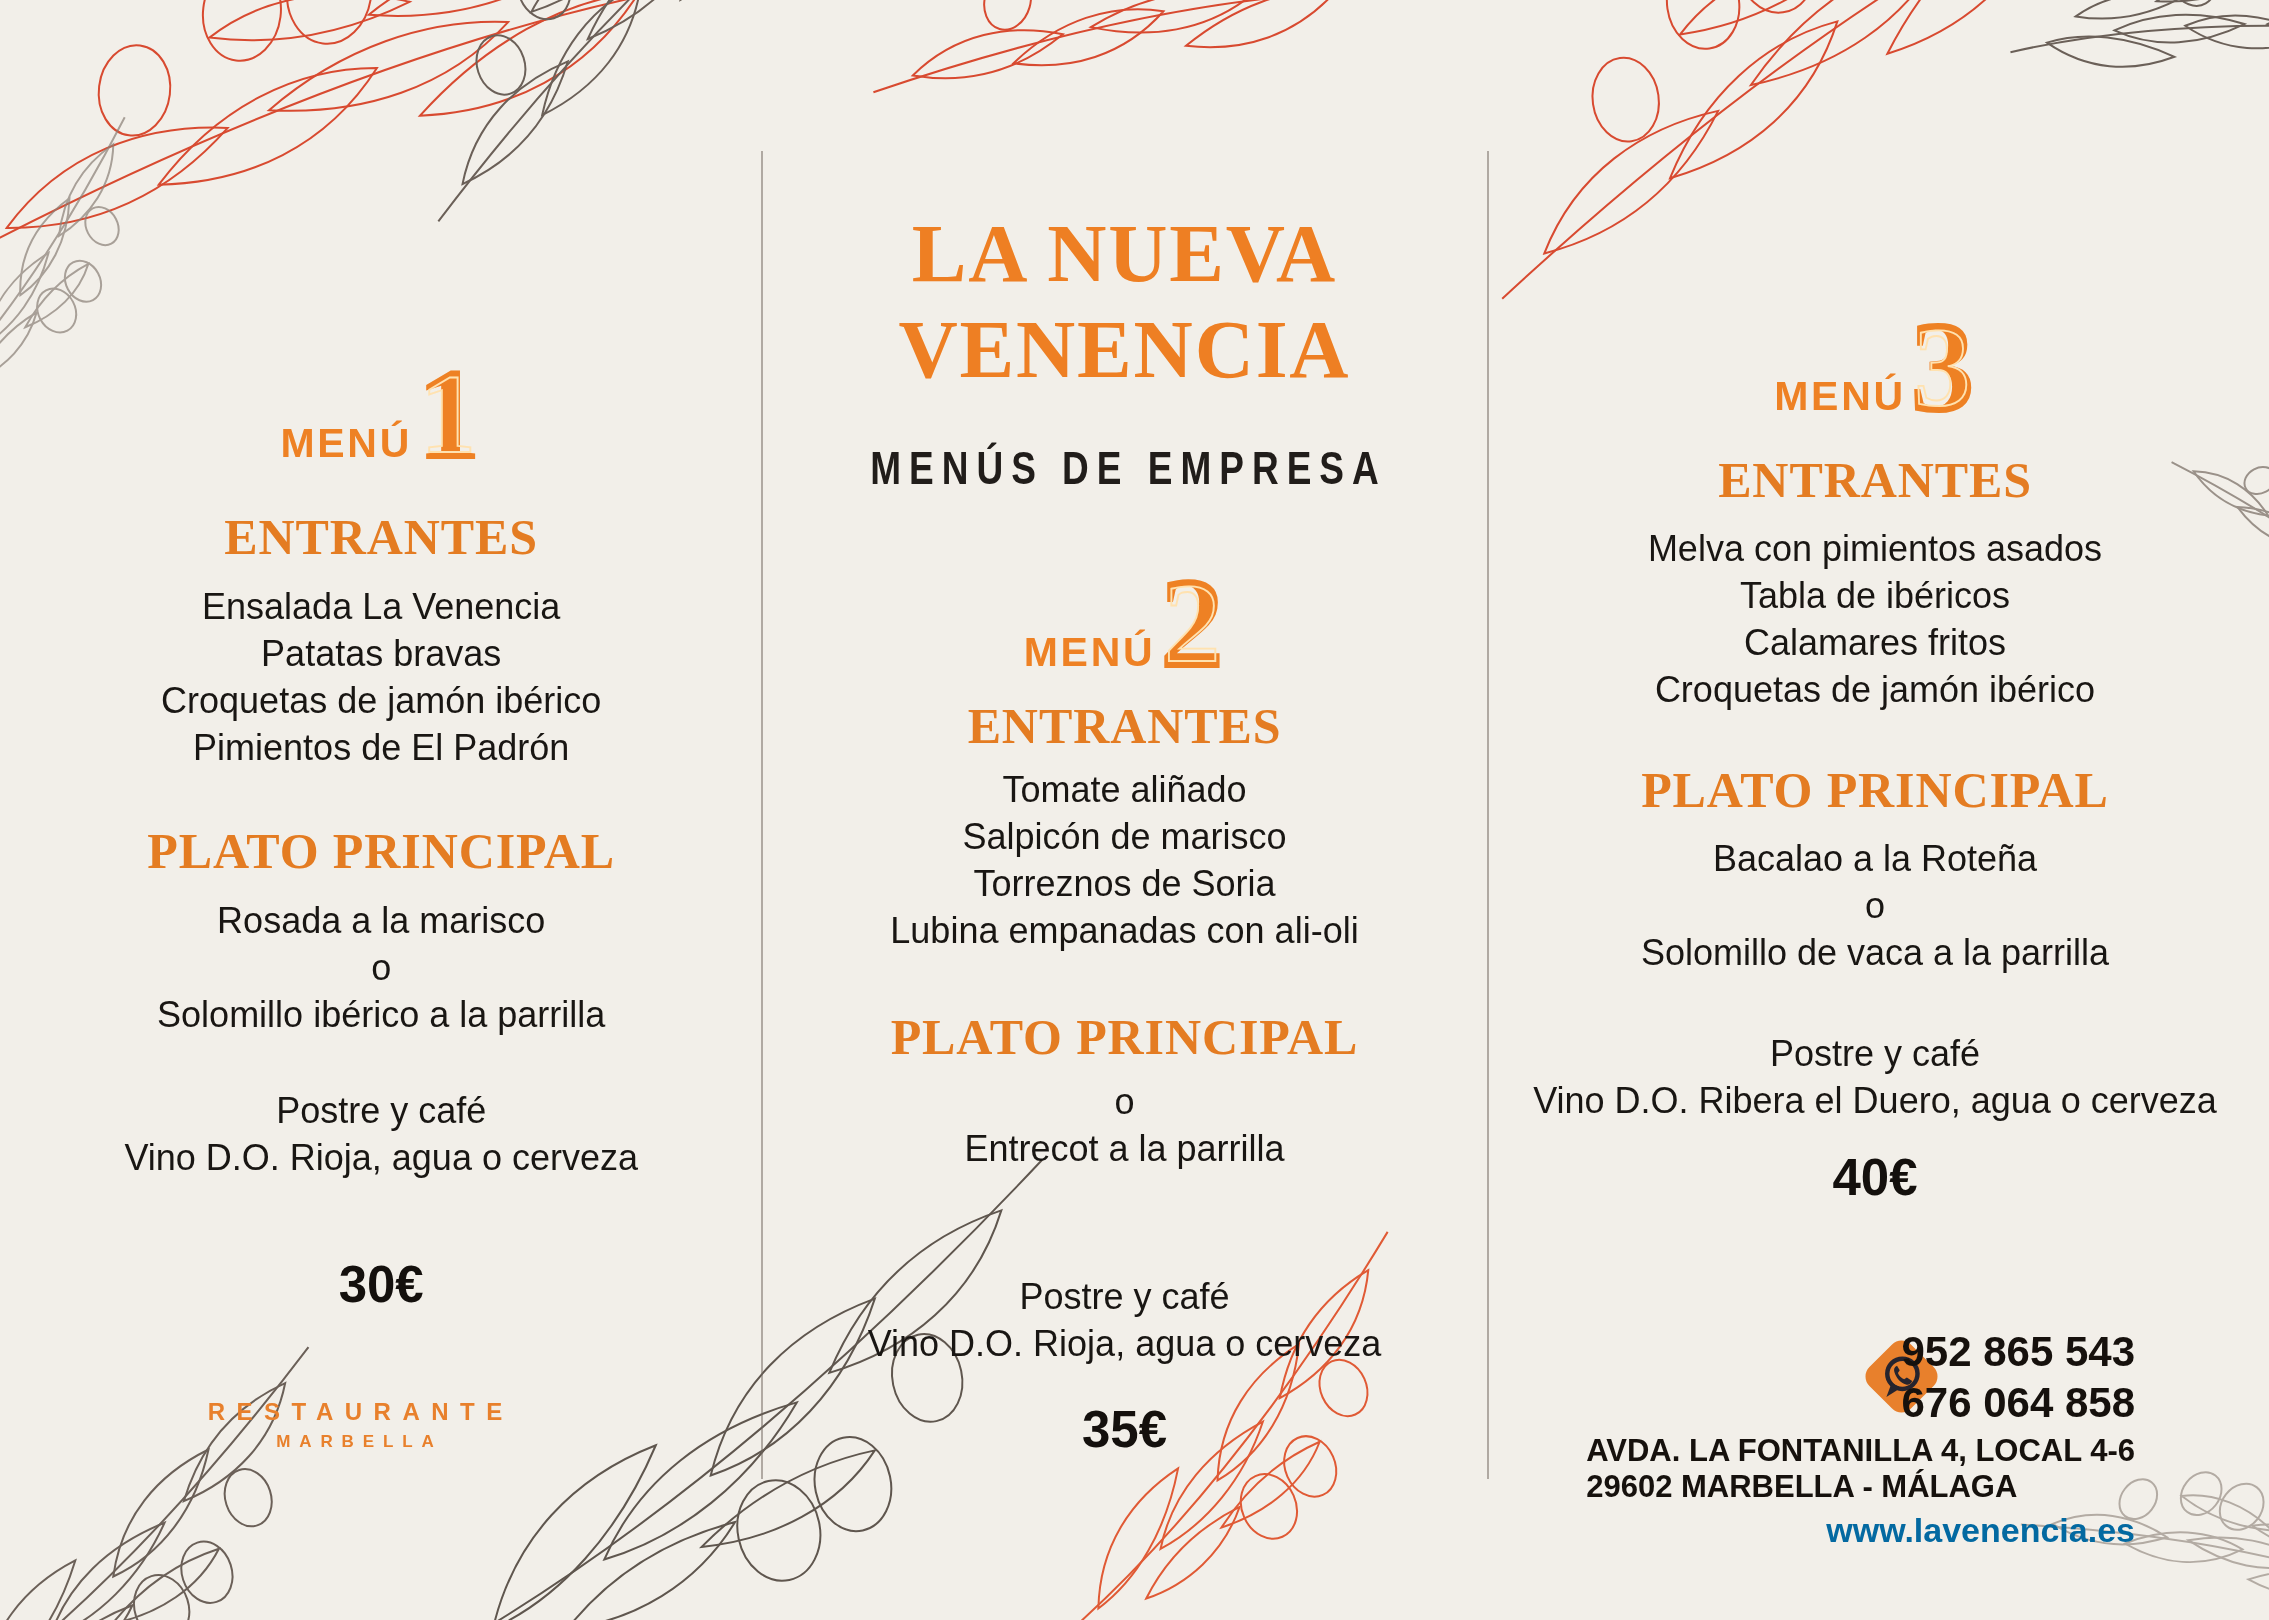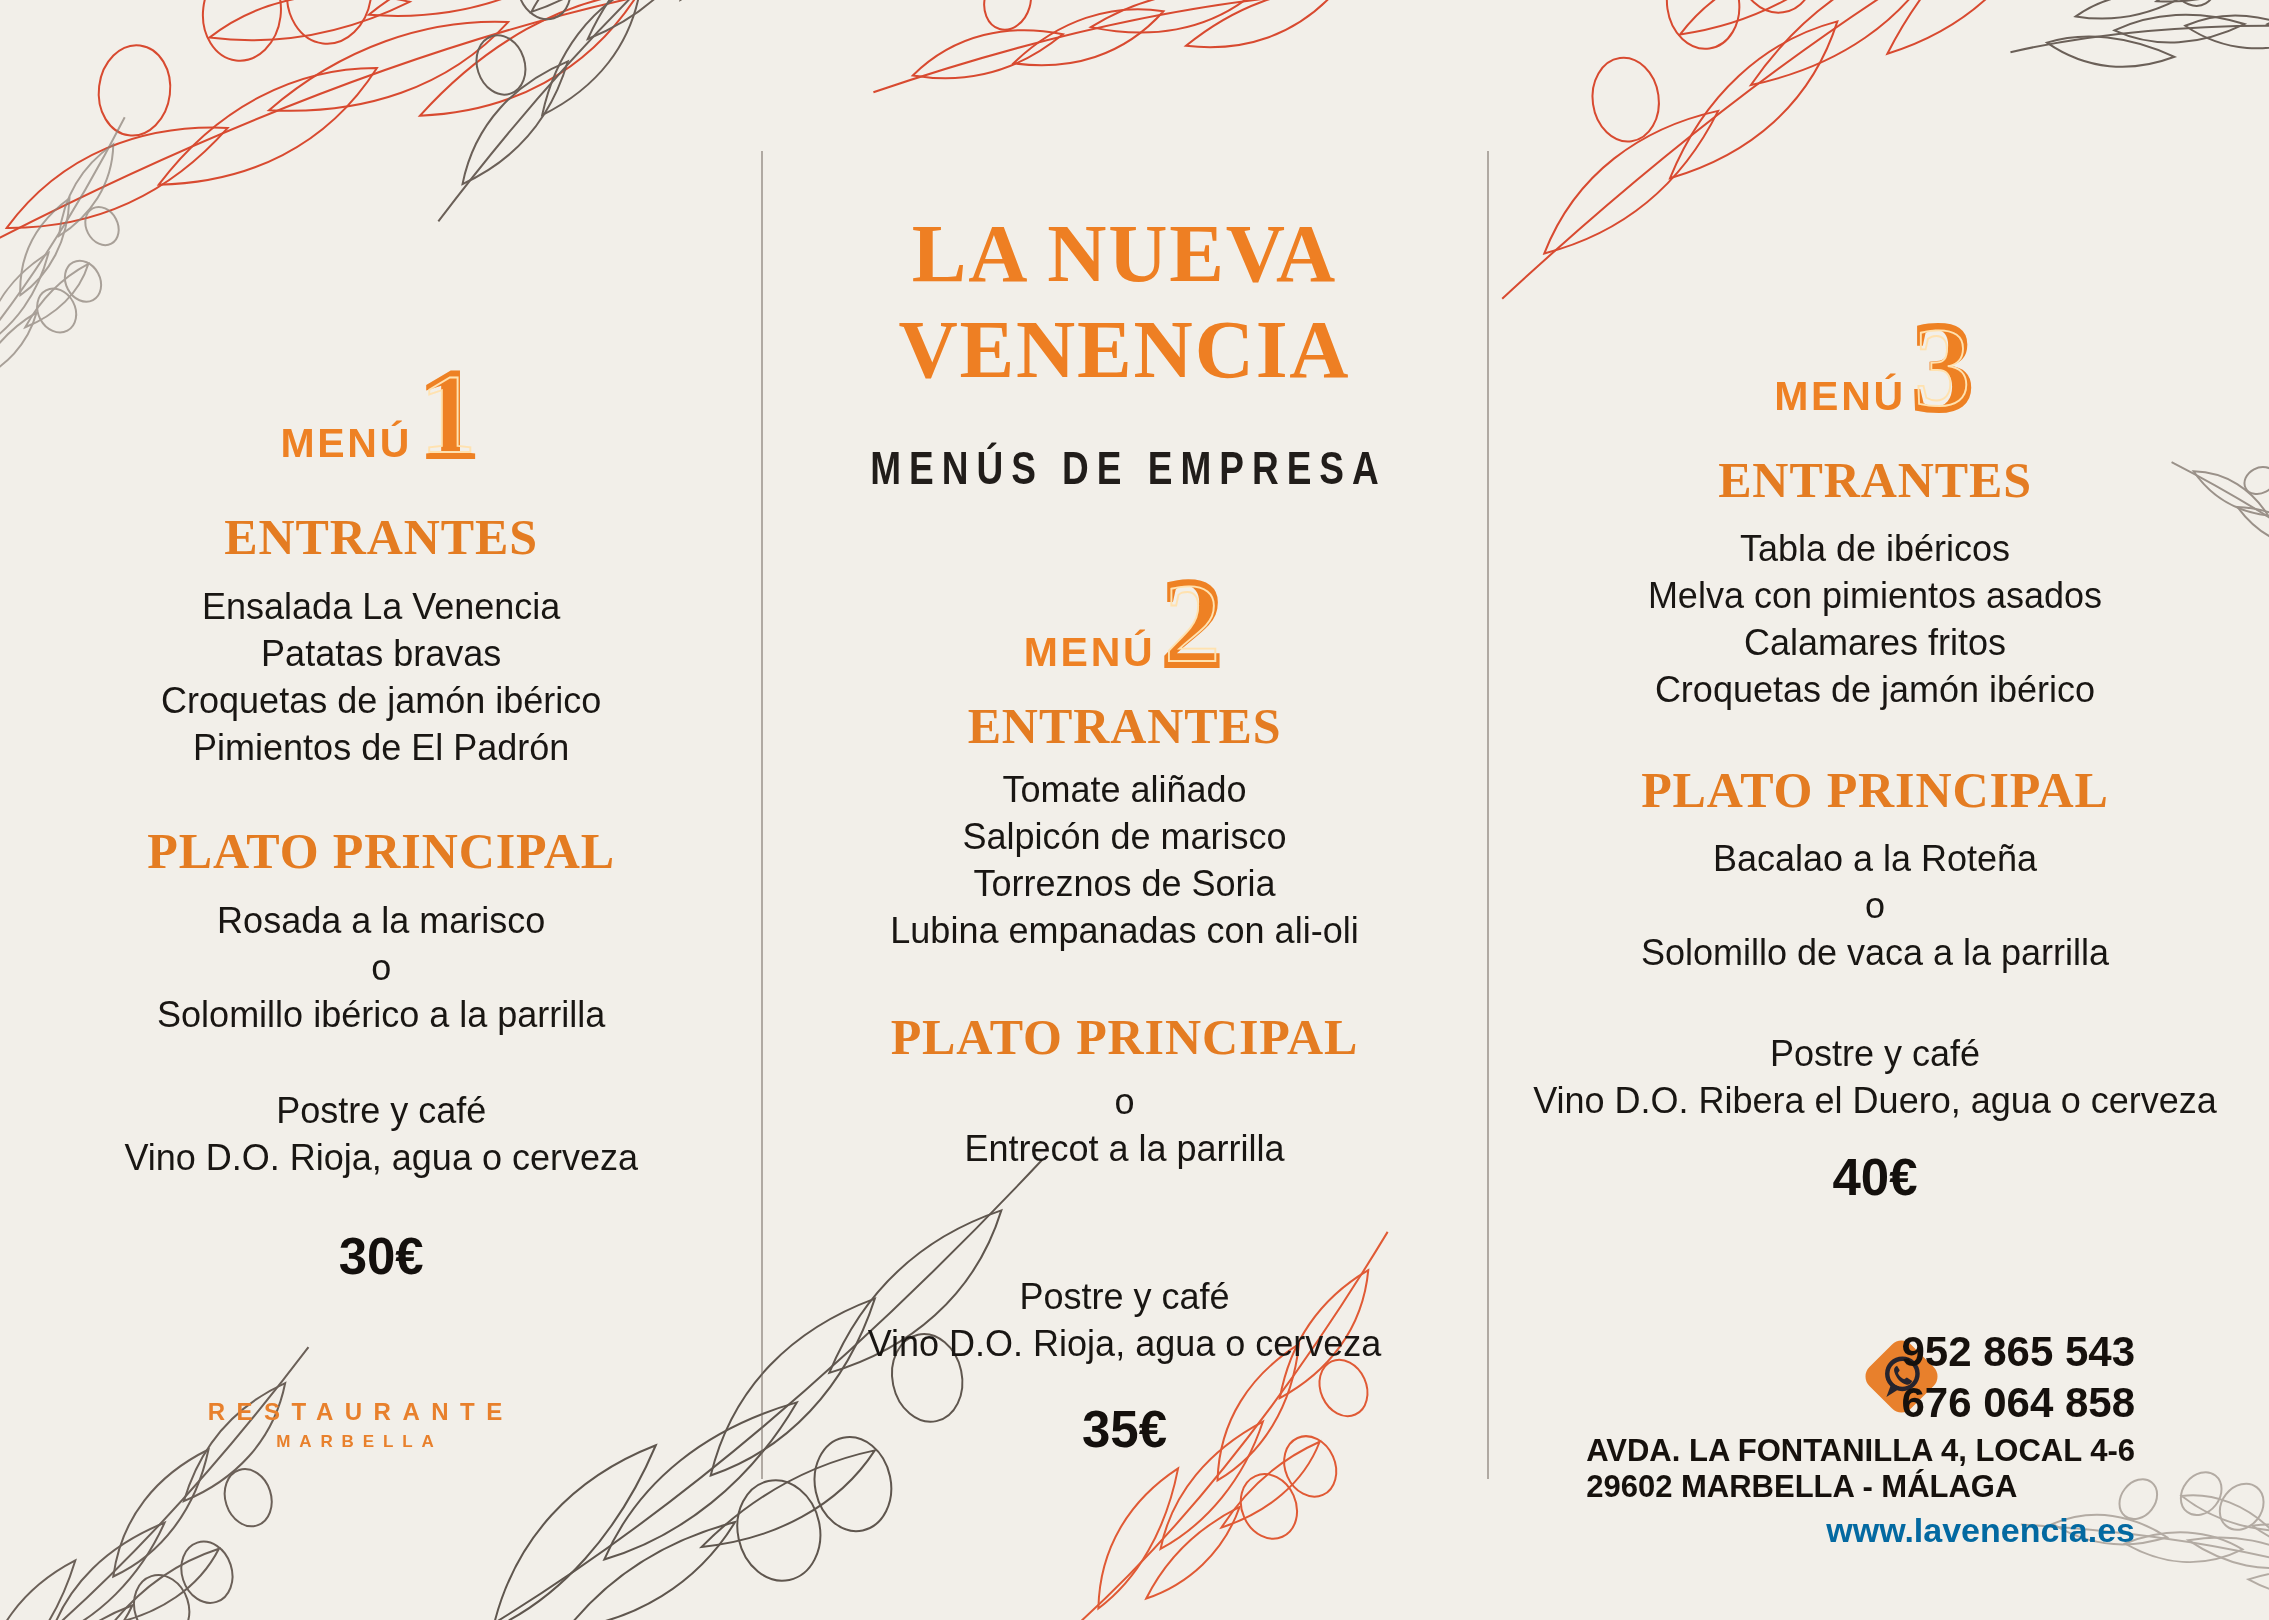--- a/index.html
+++ b/index.html
@@ -131,21 +131,21 @@
   <div class="block c1 sec-h" style="top:825px">PLATO PRINCIPAL</div>
   <div class="block c1 dishes" style="top:897px">
     <p>Rosada a la marisco</p>
     <p>o</p>
     <p>Solomillo ibérico a la parrilla</p>
   </div>
   <div class="block c1 dishes" style="top:1087px">
     <p>Postre y café</p>
     <p>Vino D.O. Rioja,  agua o cerveza</p>
   </div>
-  <div class="block c1 price" style="top:1228px">30€</div>
+  <div class="block c1 price" style="top:1256px">30€</div>
 
   <div class="menu-tag c2" style="top:557px">
     <span class="menu-word">MENÚ</span>
     <span class="menu-num"><span>2</span><span class="inlay">2</span></span>
   </div>
   <div class="block c2 sec-h" style="top:700px">ENTRANTES</div>
   <div class="block c2 dishes" style="top:766px">
     <p>Tomate aliñado</p>
     <p>Salpicón de marisco</p>
     <p>Torreznos de Soria</p>
@@ -161,22 +161,22 @@
     <p>Vino D.O. Rioja,  agua o cerveza</p>
   </div>
   <div class="block c2 price" style="top:1401px">35€</div>
 
   <div class="menu-tag c3" style="top:301px">
     <span class="menu-word">MENÚ</span>
     <span class="menu-num"><span>3</span><span class="inlay">3</span></span>
   </div>
   <div class="block c3 sec-h" style="top:454px">ENTRANTES</div>
   <div class="block c3 dishes" style="top:525px">
+    <p>Melva con pimientos asados</p>
     <p>Tabla de ibéricos</p>
-    <p>Melva con pimientos asados</p>
     <p>Calamares fritos</p>
     <p>Croquetas de jamón ibérico</p>
   </div>
   <div class="block c3 sec-h" style="top:764px">PLATO PRINCIPAL</div>
   <div class="block c3 dishes" style="top:835px">
     <p>Bacalao a la Roteña</p>
     <p>o</p>
     <p>Solomillo de vaca a la parrilla</p>
   </div>
   <div class="block c3 dishes" style="top:1030px">

